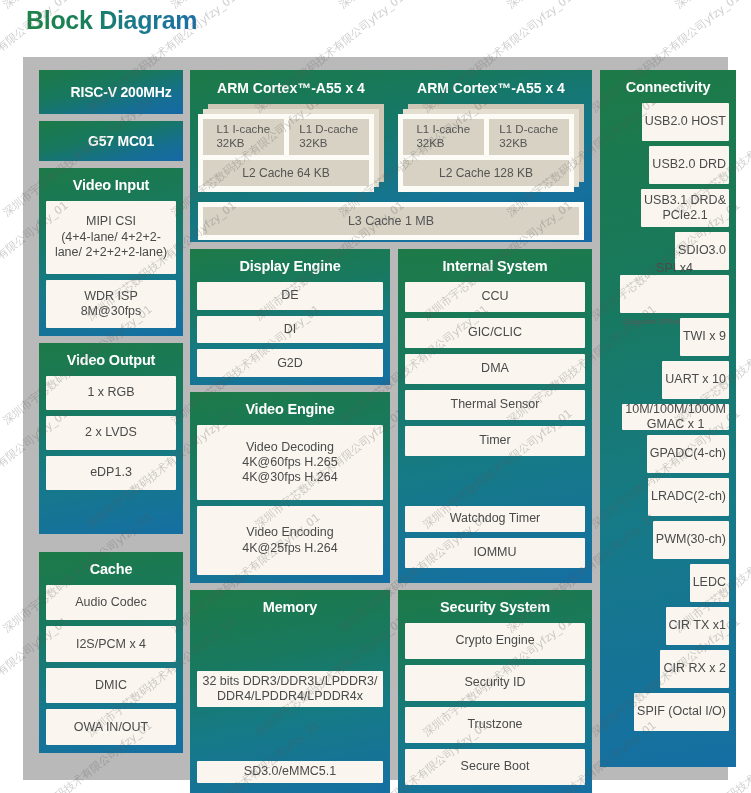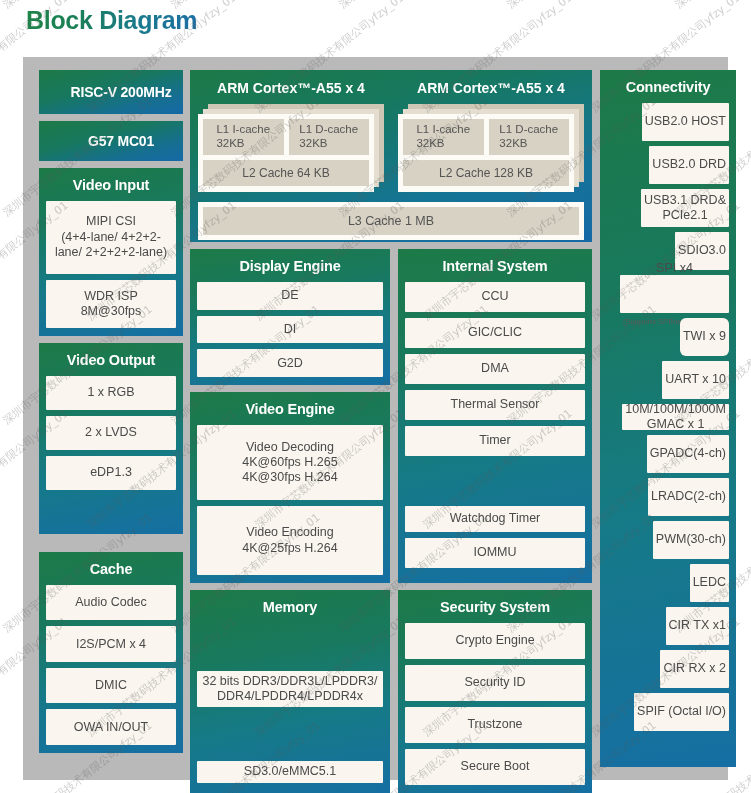--- a/index.html
+++ b/index.html
@@ -391,21 +391,21 @@
         <div class="item" style="height: 38px; margin-bottom: 5px;">
           <span>USB3.1 DRD&amp;<br>PCIe2.1</span>
         </div>
         <div class="item" style="height: 38px; margin-bottom: 5px;">
           <span>SDIO3.0</span>
         </div>
         <div class="item" style="height: 38px; margin-bottom: 5px; gap: 41px;">
           <span>SPI x4</span>
           <span class="sub">(Supports SPINand/Nor Flash)</span>
         </div>
-        <div class="item" style="height: 38px; margin-bottom: 5px; border-radius: 6px;">
+        <div class="item" style="height: 38px; margin-bottom: 5px;">
           <span>TWI x 9</span>
         </div>
         <div class="item" style="height: 38px; margin-bottom: 5px;">
           <span>UART x 10</span>
         </div>
         <div class="item" style="height: 26px; margin-bottom: 5px;">
           <span>10M/100M/1000M<br>GMAC x 1</span>
         </div>
         <div class="item" style="height: 38px; margin-bottom: 5px;">
           <span>GPADC(4-ch)</span>

